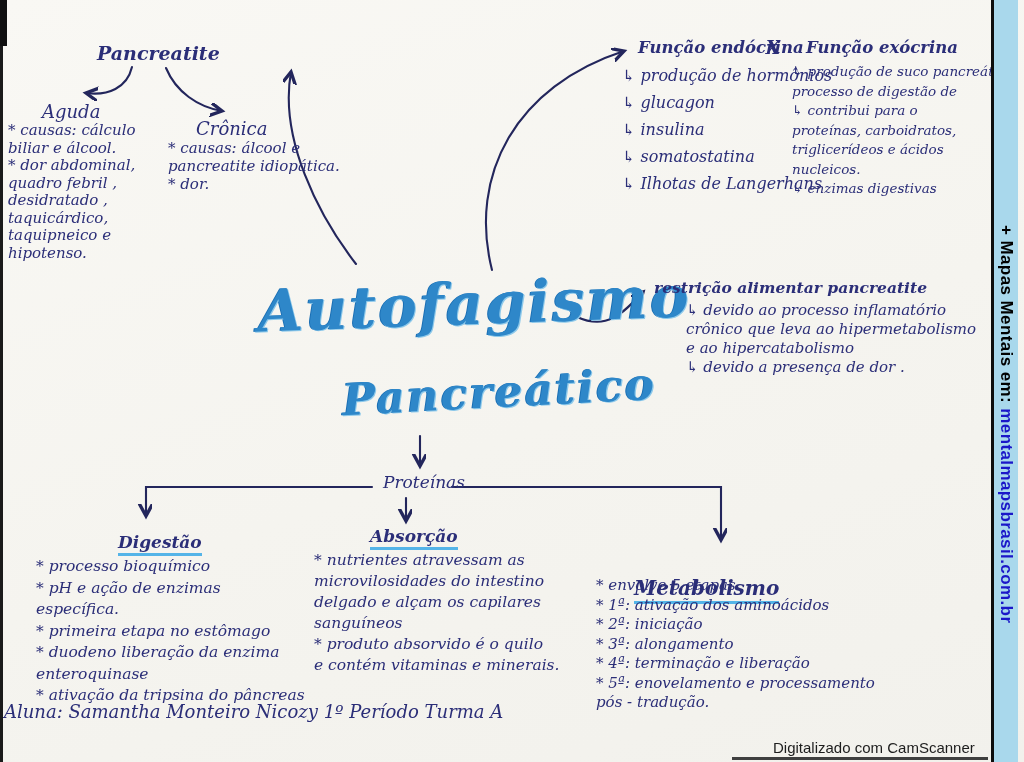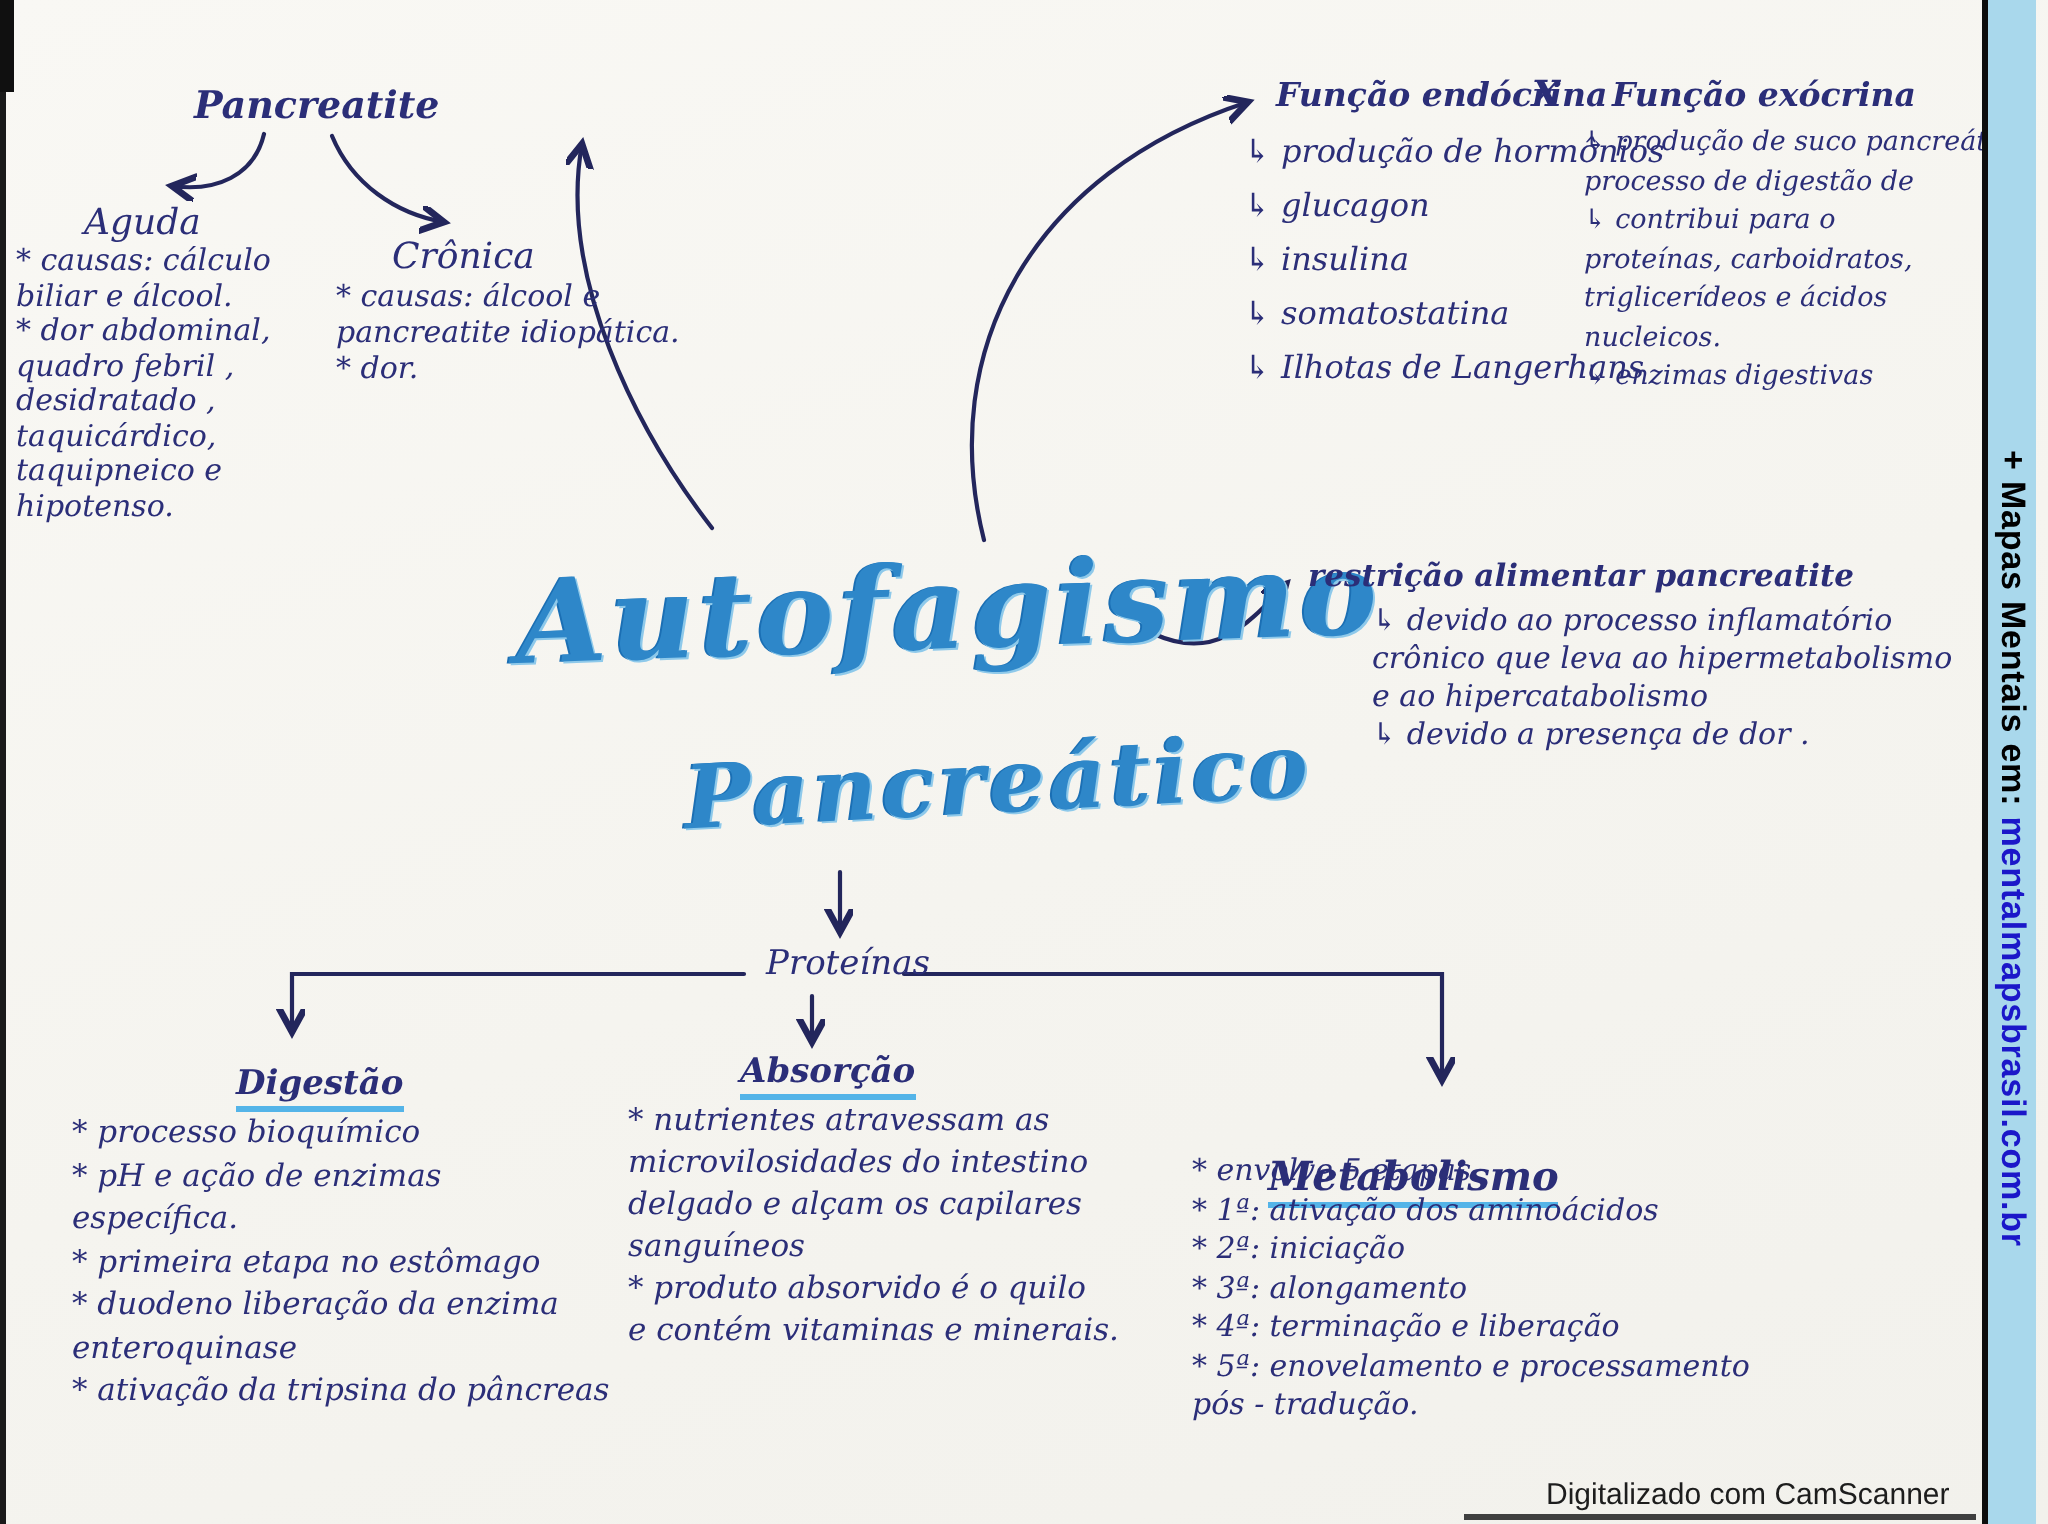--- a/index.html
+++ b/index.html
@@ -144,20 +144,21 @@
   <div class="hw" style="left:596px;top:576px;font-size:15px;line-height:19.5px;">
       <div class="hw-line">* envolve 5 etapas</div>
       <div class="hw-line">* 1ª: ativação dos aminoácidos</div>
       <div class="hw-line">* 2ª: iniciação</div>
       <div class="hw-line">* 3ª: alongamento</div>
       <div class="hw-line">* 4ª: terminação e liberação</div>
       <div class="hw-line">* 5ª: enovelamento e processamento</div>
       <div class="hw-line">pós - tradução.</div>
     </div>
 
+  <div class="hw" style="left:4px;top:701px;font-size:18px;">Aluna: Samantha Monteiro Nicozy  1º Período  Turma A</div>
 
   <div class="left-edge"></div>
   <div class="left-nub"></div>
   <div class="scan-bottom-line"></div>
 
   <div class="scanner-credit">Digitalizado com CamScanner</div>
 
   <div class="sidebar">
     <div class="sidebar-text">
       <span>+ Mapas Mentais em: </span><span class="url">mentalmapsbrasil.com.br</span>

